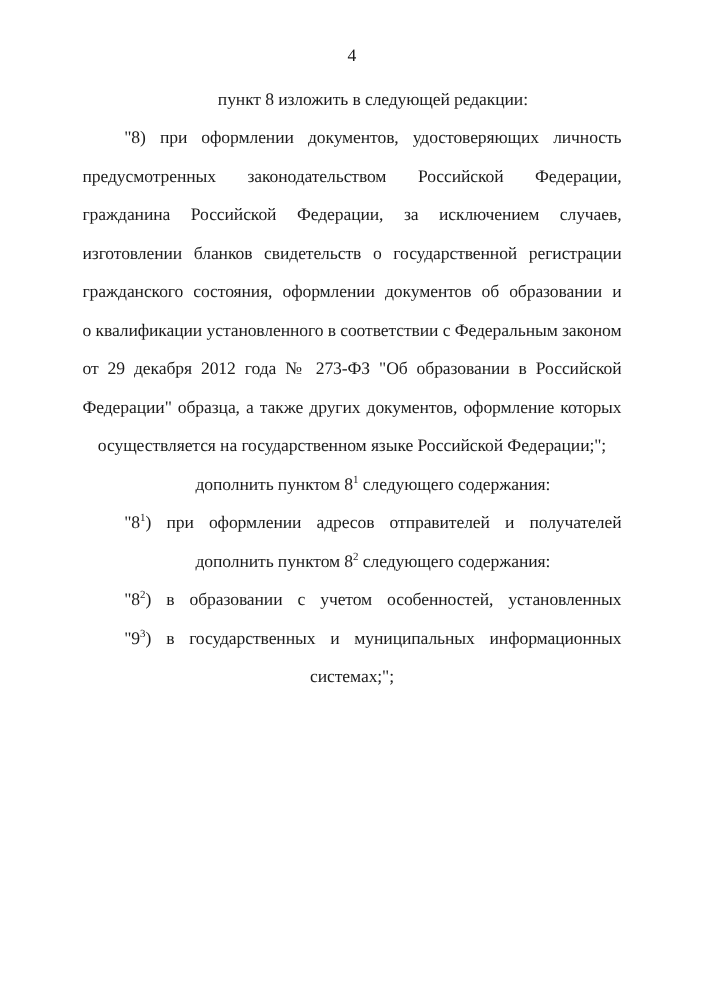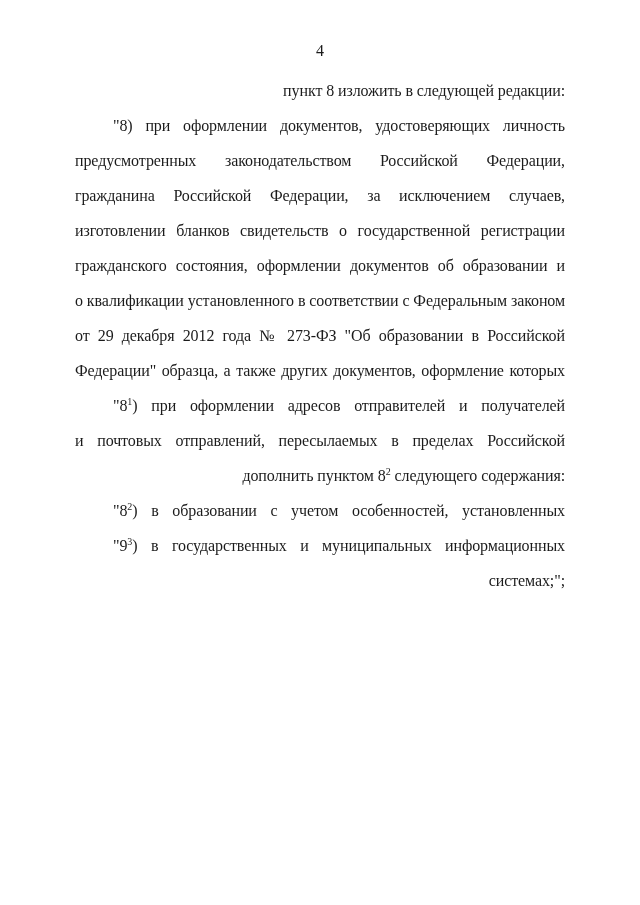--- a/index.html
+++ b/index.html
@@ -28,21 +28,21 @@
     top: 73px;
     left: 75px;
     width: 490px;
     font-size: 16px;
     letter-spacing: -0.1px;
   }
   .line {
     height: 35px;
     line-height: 35px;
     overflow: hidden;
-    text-align: right;
+    text-align: center;
   }
   .line.fill {
     text-align: justify;
     text-align-last: justify;
     -moz-text-align-last: justify;
   }
   .line.indent { text-indent: 38px; }
   .line sup {
     font-size: 10px;
     line-height: 0;
@@ -60,20 +60,21 @@
   <div class="content">
       <div class="line indent"><span>пункт 8 изложить в следующей редакции:</span></div>
       <div class="line indent fill"><span>"8) при оформлении документов, удостоверяющих личность</span></div>
       <div class="line fill"><span>предусмотренных законодательством Российской Федерации,</span></div>
       <div class="line fill"><span>гражданина Российской Федерации, за исключением случаев,</span></div>
       <div class="line fill"><span>изготовлении бланков свидетельств о государственной регистрации актов</span></div>
       <div class="line fill"><span>гражданского состояния, оформлении документов об образовании и (или)</span></div>
       <div class="line fill"><span>о квалификации установленного в соответствии с Федеральным законом</span></div>
       <div class="line fill"><span>от 29 декабря 2012 года № 273-ФЗ "Об образовании в Российской</span></div>
       <div class="line fill"><span>Федерации" образца, а также других документов, оформление которых</span></div>
+      <div class="line"><span>осуществляется на государственном языке Российской Федерации;";</span></div>
+      <div class="line indent"><span>дополнить пунктом 8</span><sup>1</sup><span> следующего содержания:</span></div>
       <div class="line indent fill"><span>"8</span><sup>1</sup><span>) при оформлении адресов отправителей и получателей телеграмм</span></div>
-      <div class="line fill"><span>и почтовых отправлений, пересылаемых в пределах Российской</span></div>
       <div class="line indent"><span>дополнить пунктом 8</span><sup>2</sup><span> следующего содержания:</span></div>
       <div class="line indent fill"><span>"8</span><sup>2</sup><span>) в образовании с учетом особенностей, установленных</span></div>
       <div class="line indent fill"><span>"9</span><sup>3</sup><span>) в государственных и муниципальных информационных</span></div>
       <div class="line"><span>системах;";</span></div>
     </div>
 </div>
 
 </body></html>

